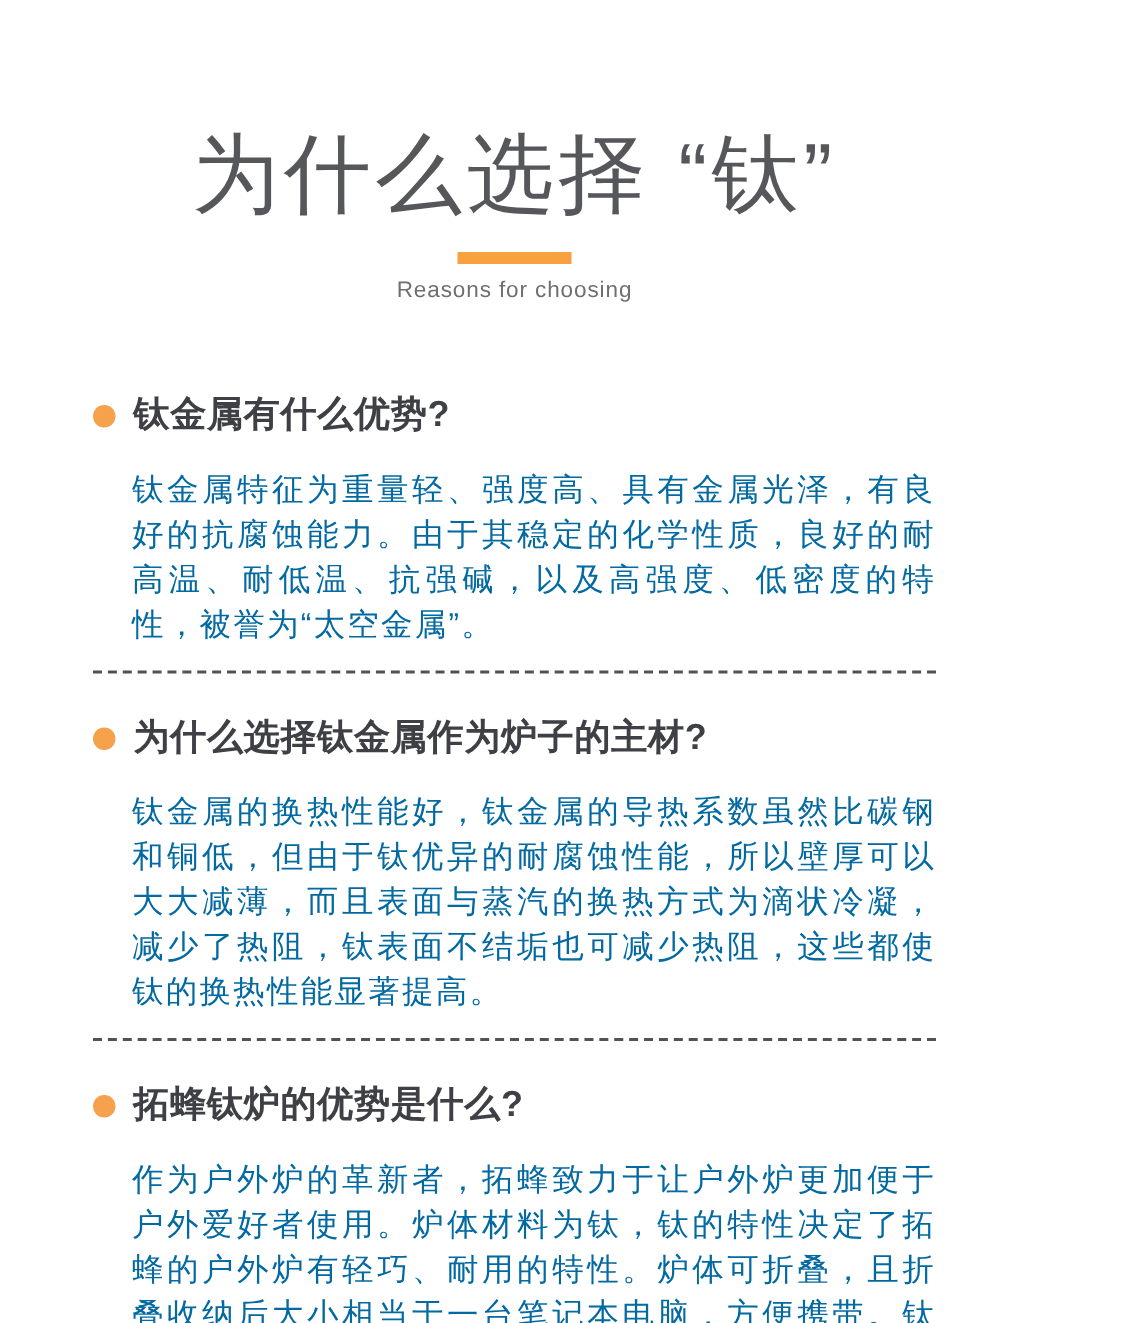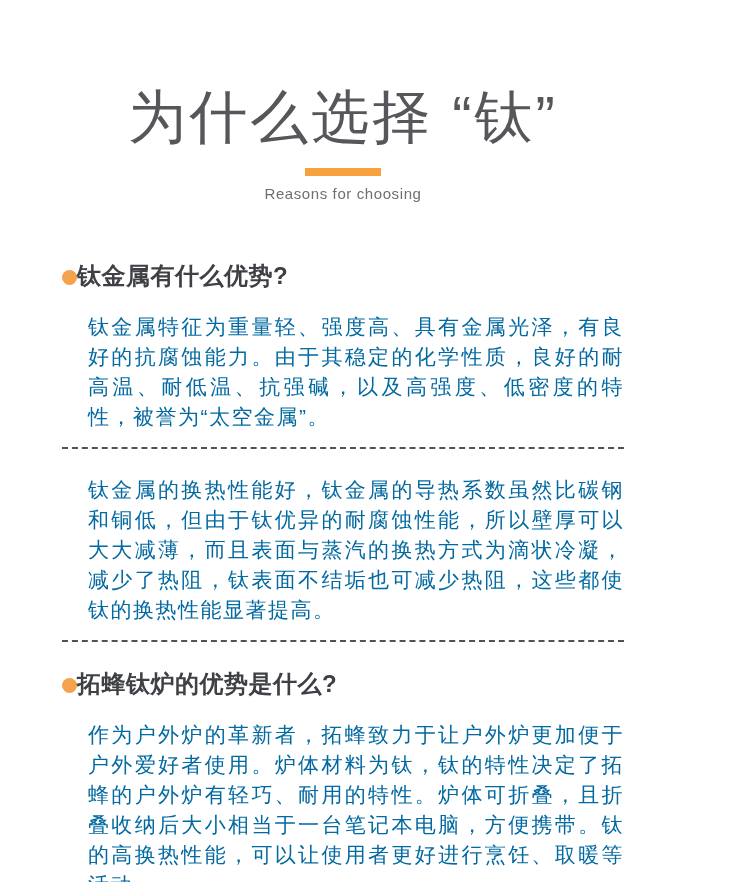--- a/index.html
+++ b/index.html
@@ -33,20 +33,21 @@
     letter-spacing: 0.6px;
     font-weight: 400;
   }
 
   
   .content { padding: 58px 62px 0 62px; }
   .section { }
   .section-heading {
     display: flex;
     align-items: center;
+    gap: 12px;
   }
   .bullet {
     width: 15px;
     height: 15px;
     border-radius: 50%;
     background: #f6a14c;
     flex-shrink: 0;
     margin-top: 2px;
   }
   .heading-text {
@@ -86,20 +87,24 @@
     <div class="section">
       <div class="section-heading">
         <span class="bullet"></span>
         <span class="heading-text">钛金属有什么优势?</span>
       </div>
       <p class="section-body">钛金属特征为重量轻、强度高、具有金属光泽，有良好的抗腐蚀能力。由于其稳定的化学性质，良好的耐高温、耐低温、抗强碱，以及高强度、低密度的特性，被誉为“太空金属”。</p>
       <hr class="divider">
     </div>
 
     <div class="section">
+      <div class="section-heading">
+        <span class="bullet"></span>
+        <span class="heading-text">为什么选择钛金属作为炉子的主材?</span>
+      </div>
       <p class="section-body">钛金属的换热性能好，钛金属的导热系数虽然比碳钢和铜低，但由于钛优异的耐腐蚀性能，所以壁厚可以大大减薄，而且表面与蒸汽的换热方式为滴状冷凝，减少了热阻，钛表面不结垢也可减少热阻，这些都使钛的换热性能显著提高。</p>
       <hr class="divider">
     </div>
 
     <div class="section">
       <div class="section-heading">
         <span class="bullet"></span>
         <span class="heading-text">拓蜂钛炉的优势是什么?</span>
       </div>
       <p class="section-body">作为户外炉的革新者，拓蜂致力于让户外炉更加便于户外爱好者使用。炉体材料为钛，钛的特性决定了拓蜂的户外炉有轻巧、耐用的特性。炉体可折叠，且折叠收纳后大小相当于一台笔记本电脑，方便携带。钛的高换热性能，可以让使用者更好进行烹饪、取暖等活动。</p>

